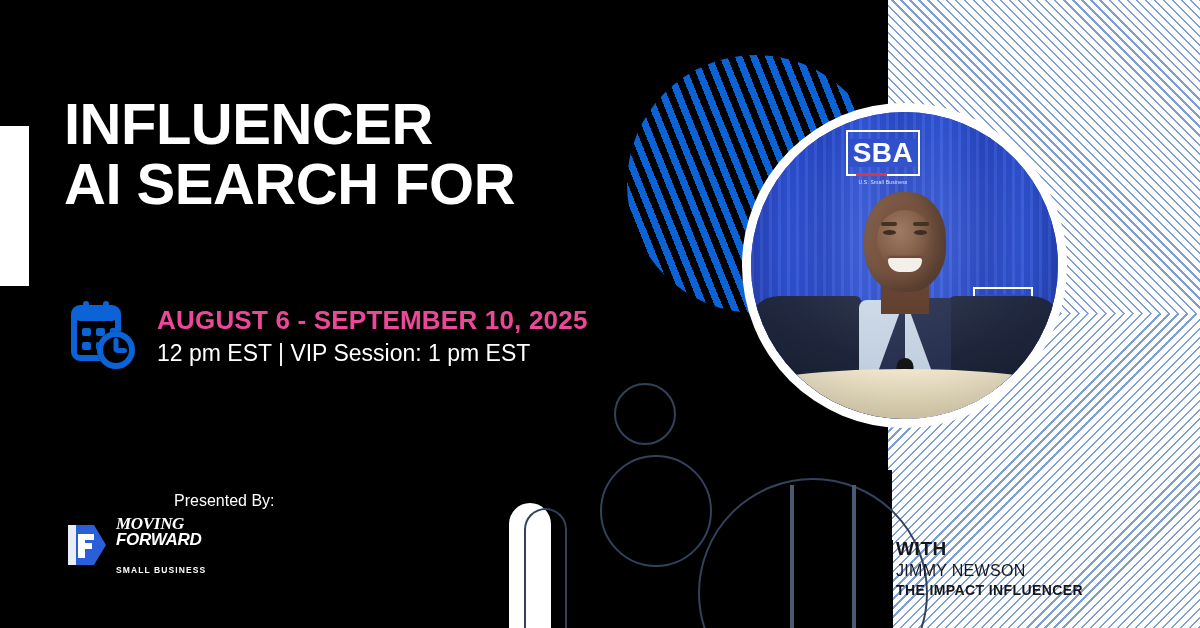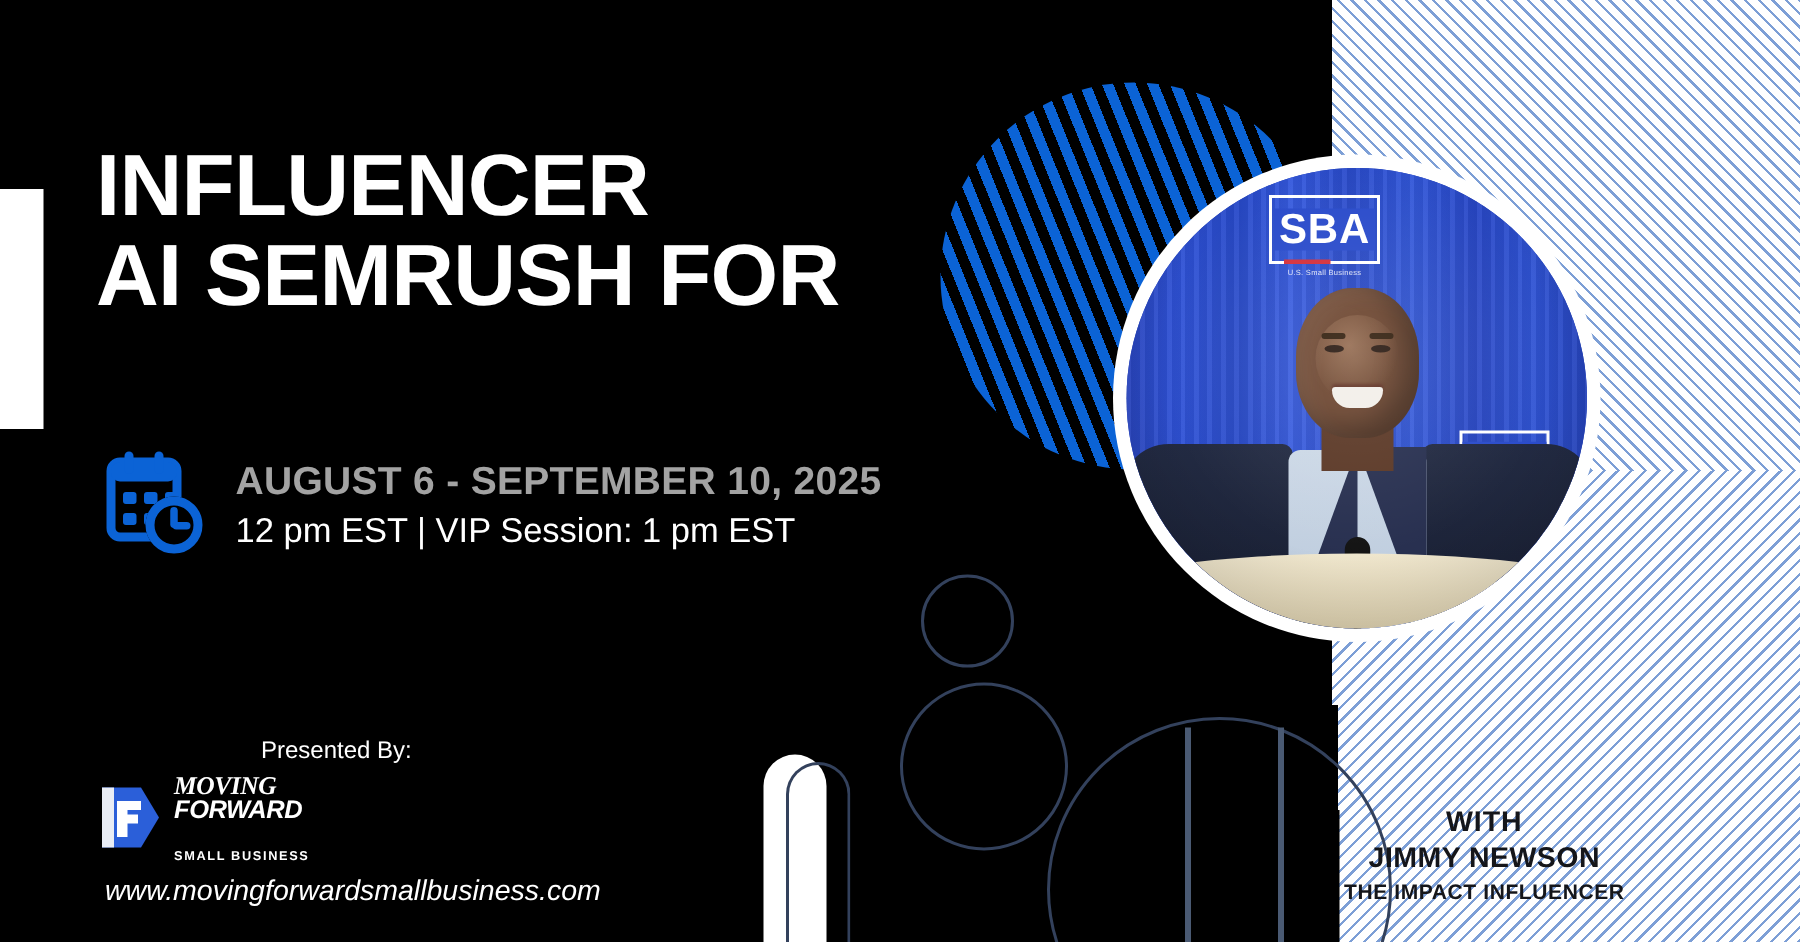--- a/index.html
+++ b/index.html
@@ -326,21 +326,21 @@
   .headline span { display:block; }
 
   
   .date-row {
     position:absolute; left:0; top:300px;
     display:flex; align-items:center; gap:18px;
   }
   .cal-icon { width:75px; height:72px; flex:0 0 auto; }
   .date-text { padding-top:2px; }
   .date-main {
-    color:#a3a3a3;
+    color:#ec4899;
     font-size:26px; font-weight:bold;
     letter-spacing:0.2px;
     line-height:1.15;
   }
   .date-sub {
     color:#ffffff;
     font-size:23px; font-weight:normal;
     line-height:1.3;
     margin-top:3px;
   }
@@ -398,22 +398,22 @@
     font-style:italic;
   }
 
   
   .speaker {
     position:absolute;
     left:896px; top:538px;
     color:#15161a;
     line-height:1.12;
   }
-  .speaker .with { font-size:19px; font-weight:bold; letter-spacing:0.6px;text-align:center; }
-  .speaker .name { font-size:19px; font-weight:bold; letter-spacing:0.3px; margin-top:3px;text-align:center; }
+  .speaker .with { font-size:19px; font-weight:bold; letter-spacing:0.6px; }
+  .speaker .name { font-size:16px; font-weight:normal; letter-spacing:0.3px; margin-top:3px; }
   .speaker .title { font-size:14px; font-weight:bold; letter-spacing:0.4px; margin-top:3px; }
 </style>
 </head>
 <body>
 
 <div class="banner">
 
   <div class="stripe-panel">
     <div class="chev-a"></div>
     <div class="chev-b"></div>
@@ -484,21 +484,21 @@
 
       <div class="ph-vign"></div>
     </div>
   </div>
 
   <div class="content">
 
 
     <h1 class="headline">
       <span>INFLUENCER</span>
-      <span>AI SEMRUSH FOR</span>
+      <span>AI SEARCH FOR</span>
     </h1>
 
     <div class="date-row">
       <svg class="cal-icon" viewBox="0 0 75 72">
         <g fill="#0b63d6">
           <rect x="10" y="8" width="44" height="50" rx="6" fill="none" stroke="#0b63d6" stroke-width="6"></rect>
           <rect x="10" y="8" width="44" height="13" rx="6"></rect>
           <rect x="19" y="1" width="6" height="15" rx="3"></rect>
           <rect x="39" y="1" width="6" height="15" rx="3"></rect>
           <rect x="18" y="28" width="9" height="8" rx="2"></rect>
@@ -529,21 +529,20 @@
           <path d="M14 12 L30 12 L30 18 L21 18 L21 21 L28 21 L28 27 L21 27 L21 36 L14 36 Z" fill="#ffffff"></path>
         </svg>
         <div class="mf-words">
           <div class="l1">MOVING</div>
           <div class="l2">FORWARD</div>
           <div class="l3">SMALL BUSINESS</div>
         </div>
       </div>
     </div>
 
-    <div class="url">www.movingforwardsmallbusiness.com</div>
   </div>
 
   <div class="speaker">
     <div class="with">WITH</div>
     <div class="name">JIMMY NEWSON</div>
     <div class="title">THE IMPACT INFLUENCER</div>
   </div>
 
 </div>
 

